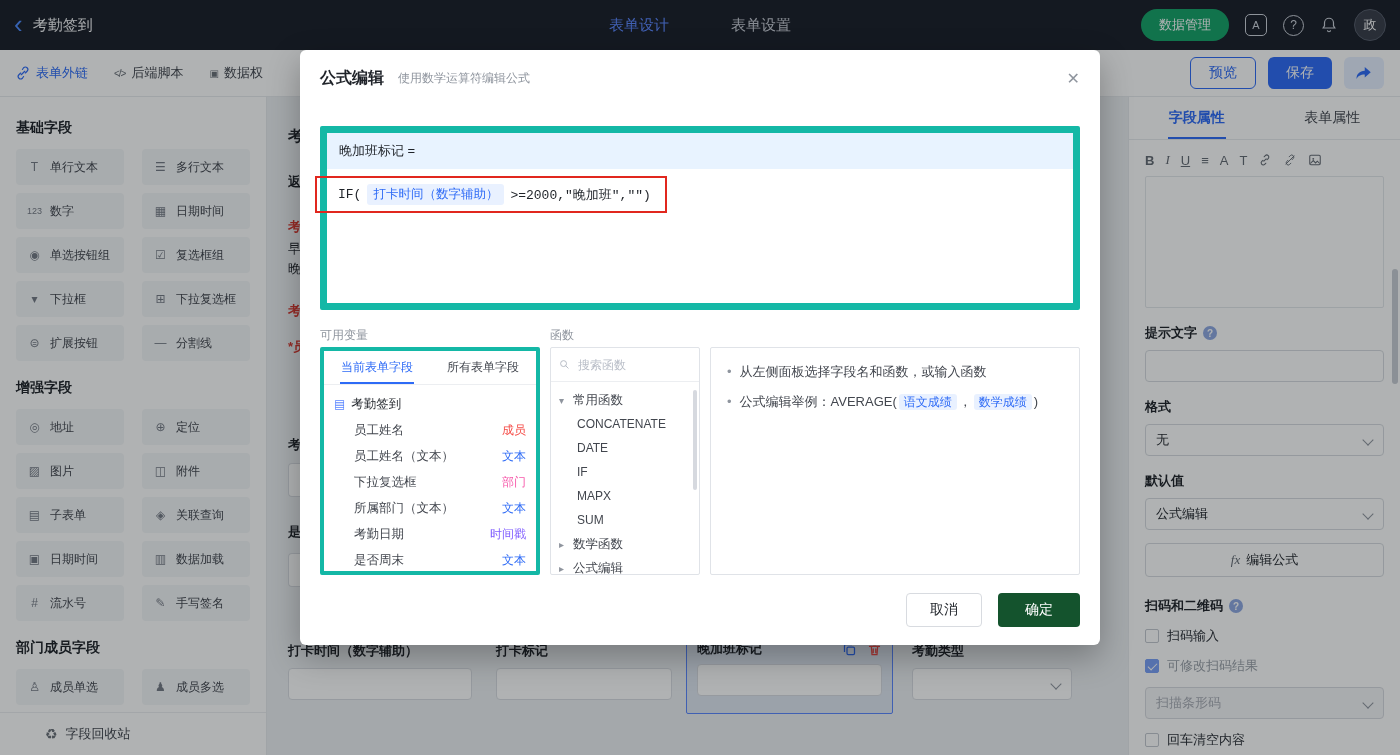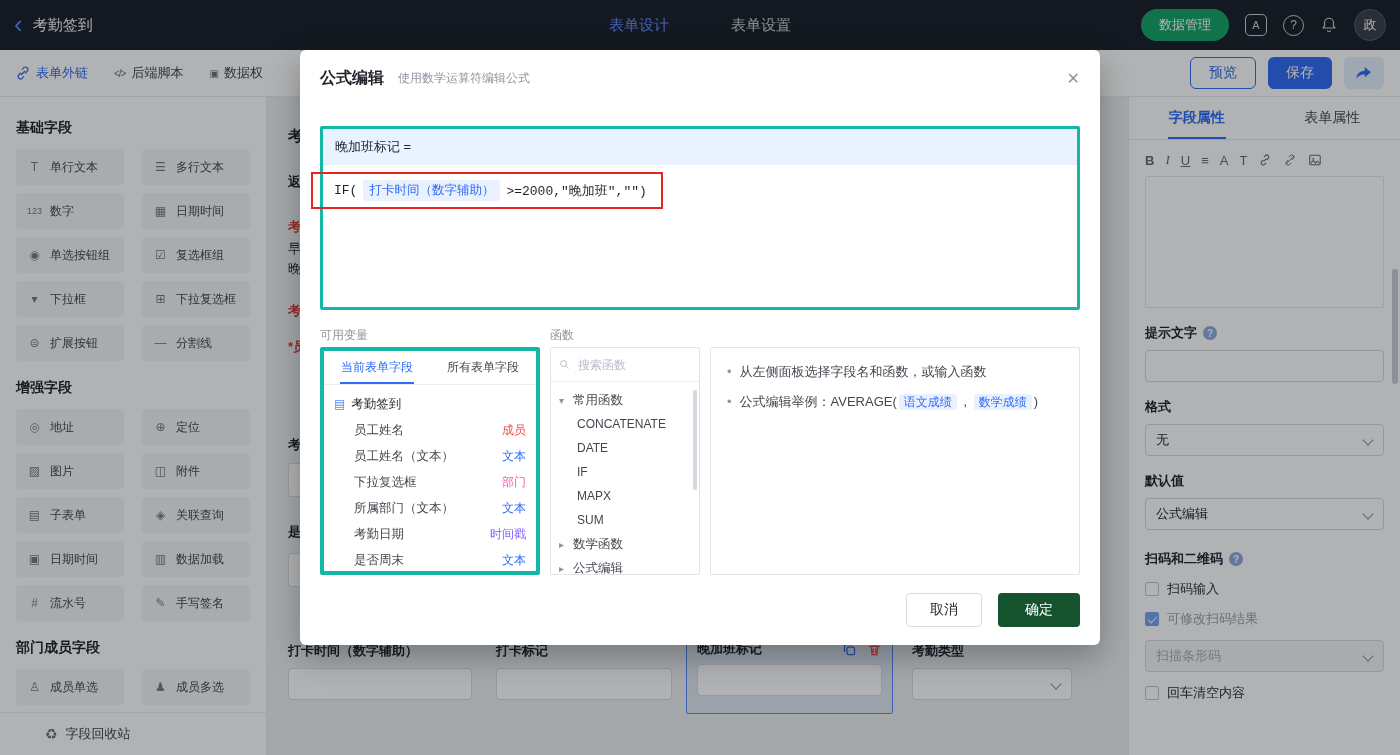--- a/index.html
+++ b/index.html
@@ -84,21 +84,21 @@
   .chk.checked::after{content:"";position:absolute;left:4px;top:1px;width:4px;height:8px;border-right:1.5px solid #fff;border-bottom:1.5px solid #fff;transform:rotate(45deg);}
   .rscroll{position:absolute;right:2px;top:172px;width:6px;height:115px;background:#c9cdd4;border-radius:3px;}
 
   
   .overlay{position:absolute;inset:0;background:rgba(10,14,20,.32);z-index:5;}
   .modal{position:absolute;left:300px;top:50px;width:800px;height:595px;background:#fff;border-radius:6px;box-shadow:0 12px 32px rgba(0,0,0,.28);z-index:10;}
   .m-head{height:56px;display:flex;align-items:center;padding:0 20px;}
   .m-title{font-size:16px;font-weight:700;color:#1f2329;}
   .m-sub{font-size:12px;color:#8f959e;margin-left:14px;}
   .m-close{margin-left:auto;color:#8f959e;font-size:16px;cursor:pointer;}
-  .f-box{position:absolute;left:20px;top:76px;width:760px;height:184px;border:3px solid #14b8a6;border-radius:2px;box-sizing:border-box;}
+  .f-box{position:absolute;left:20px;top:76px;width:760px;height:184px;border:7px solid #14b8a6;border-radius:2px;box-sizing:border-box;}
   .f-target{height:36px;background:#e8f3ff;display:flex;align-items:center;padding:0 12px;font-size:13px;color:#1f2329;}
   .f-edit{position:relative;height:146px;cursor:text;}
   .red-box{position:absolute;left:-12px;top:7px;height:37px;display:flex;align-items:center;padding:0 14px 0 21px;border:2px solid #e1271e;box-sizing:border-box;white-space:nowrap;}
   .code{font-family:Liberation Mono, monospace;font-size:13px;color:#1f2329;white-space:pre;}
   .ftoken{background:#e9f1ff;color:#2e6bf6;font-size:12.5px;padding:2px 6px;border-radius:3px;margin:0 6px;white-space:nowrap;}
   .sec-label{position:absolute;font-size:12px;color:#8f959e;}
   .vars{position:absolute;left:20px;top:297px;width:220px;height:228px;border:4px solid #14b8a6;border-radius:2px;box-sizing:border-box;overflow:hidden;}
   .v-tabs{display:flex;height:33px;border-bottom:1px solid #eceef1;font-size:12px;}
   .v-tab{flex:1;display:flex;align-items:center;justify-content:center;color:#42464e;cursor:pointer;position:relative;}
   .v-tab.active{color:#2e6bf6;}
@@ -378,20 +378,24 @@
         <span class="chev"></span>
       </div>
 
       <div class="rlabel">
           <span>默认值</span>
         </div>
       <div class="rselect">
         <span>公式编辑</span>
         <span class="chev"></span>
       </div>
+      <button class="fxbtn">
+        <span class="fx">fx</span>
+        <span>编辑公式</span>
+      </button>
 
       <div class="rlabel" style="margin-top:20px">
         <span>扫码和二维码</span>
         <i class="qicon">?</i>
       </div>
       <div class="chkrow">
         <span class="chk"></span>
         <span>扫码输入</span>
       </div>
       <div class="chkrow muted">

